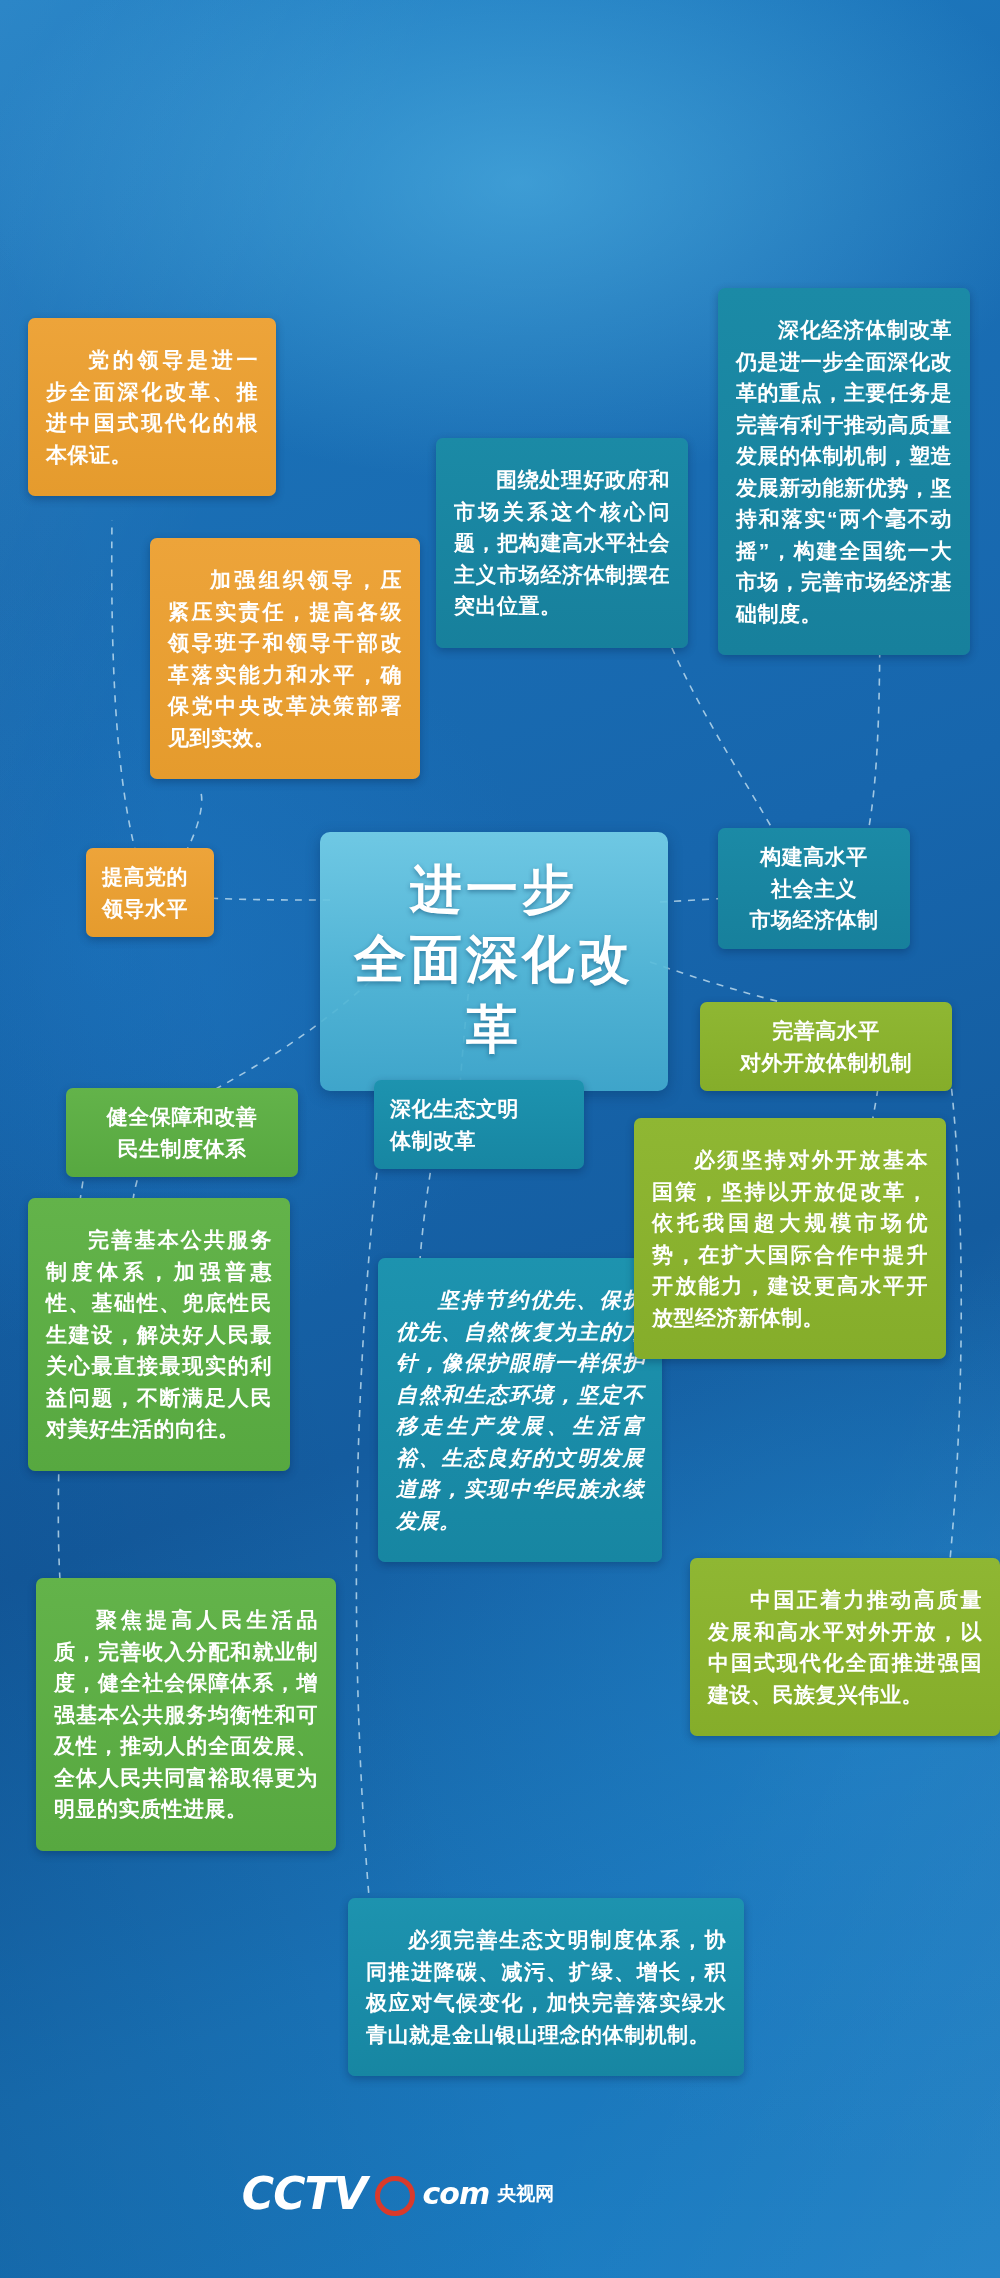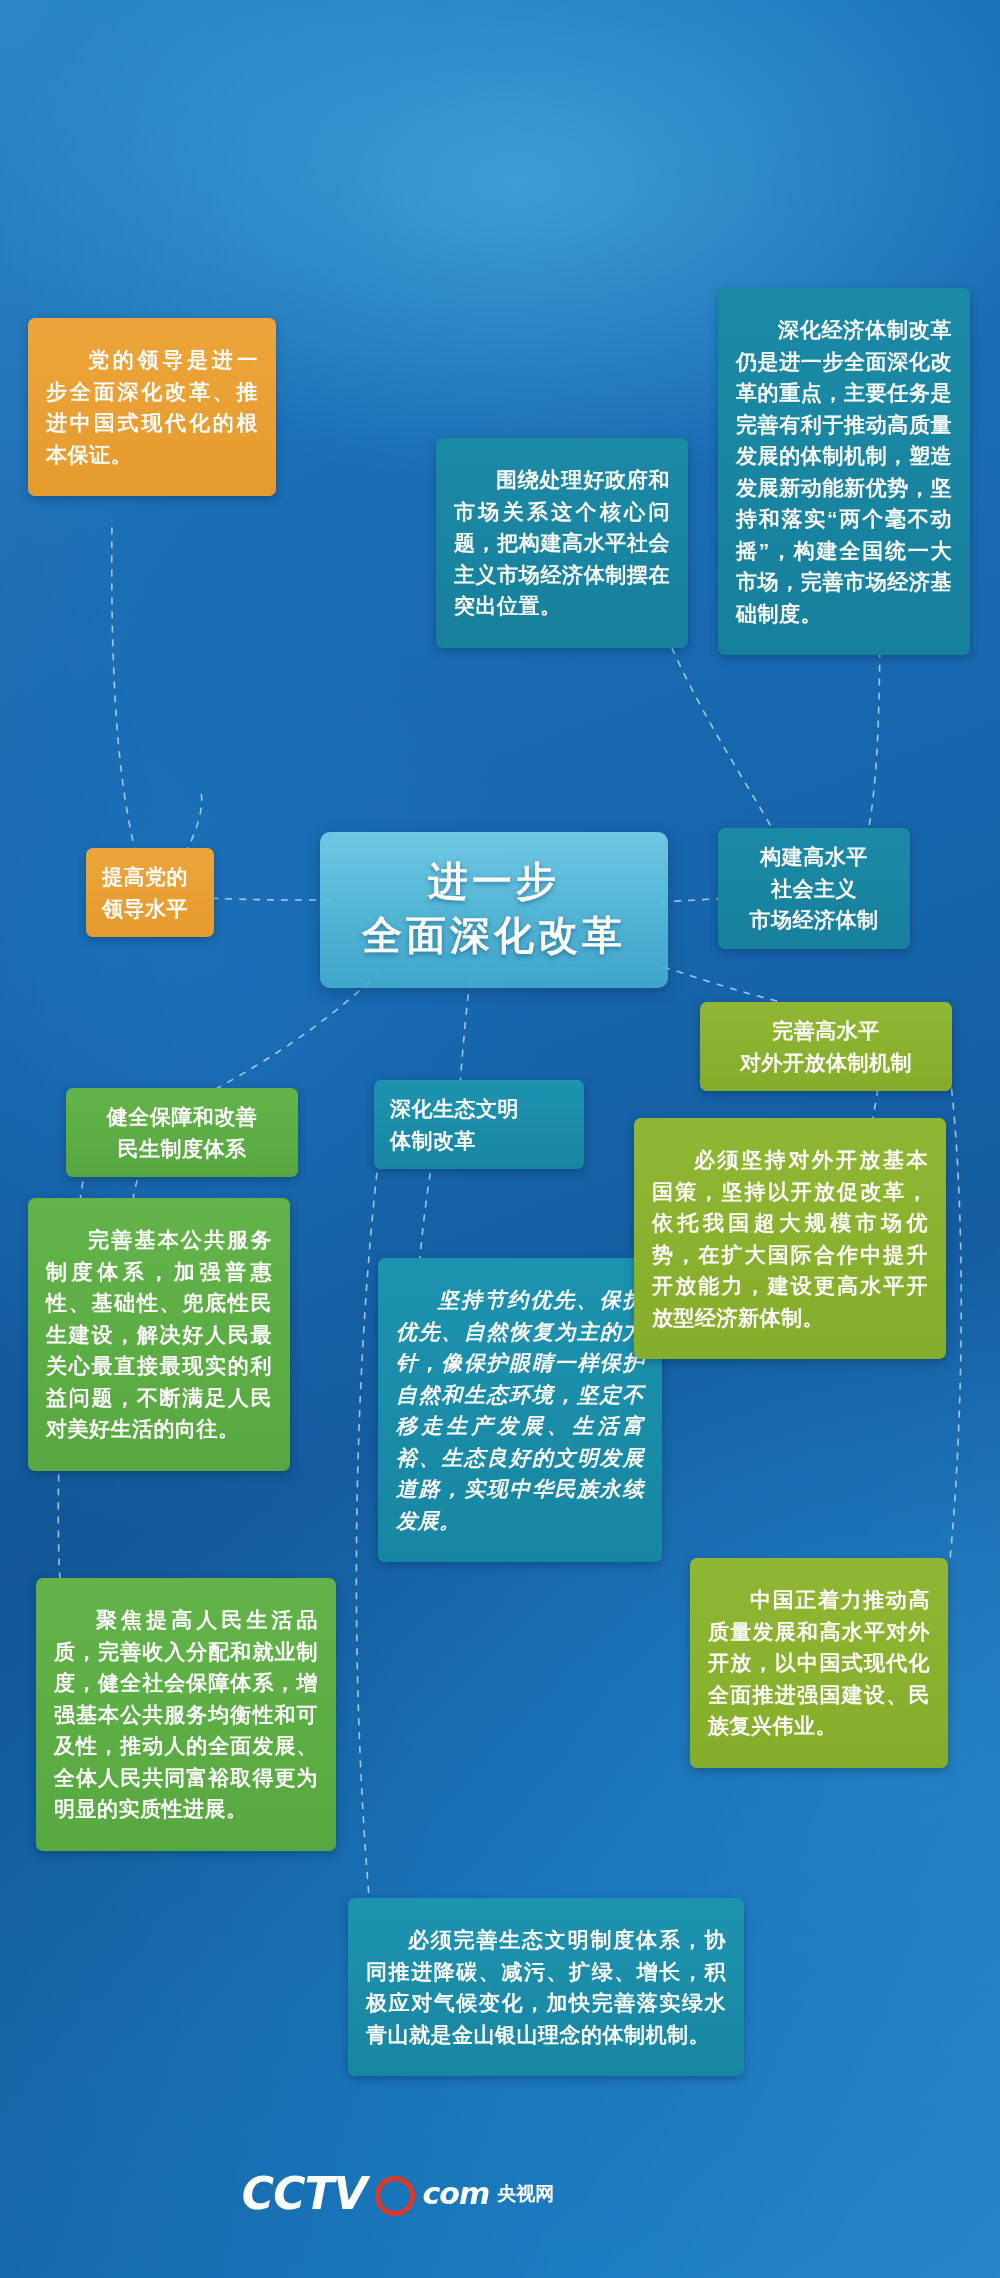--- a/index.html
+++ b/index.html
@@ -116,21 +116,21 @@
     width: 348px;
     padding: 22px 10px 26px;
     box-sizing: border-box;
     text-align: center;
     border-radius: 10px;
     background: linear-gradient(180deg, rgba(118,208,232,0.92) 0%, rgba(86,186,216,0.92) 55%, rgba(66,170,205,0.92) 100%);
     box-shadow: 0 4px 14px rgba(0,40,80,0.35);
   }
   .center-node .line {
     display: block;
-    font-size: 40px;
+    font-size: 52px;
     font-weight: bold;
     color: #ffffff;
     letter-spacing: 4px;
     text-shadow: 0 2px 5px rgba(0,50,90,0.45);
     line-height: 1.35;
   }
 
   
   .footer {
     position: absolute;
@@ -220,20 +220,23 @@
 
   <div class="center-node">
     <span class="line">进一步</span>
     <span class="line">全面深化改革</span>
   </div>
 
   <div class="node para-node t-orange" style="left:28px; top:318px; width:248px;">
     <span class="txt">党的领导是进一步全面深化改革、推进中国式现代化的根本保证。</span>
   </div>
 
+  <div class="node para-node t-orange" style="left:150px; top:538px; width:270px;">
+    <span class="txt">加强组织领导，压紧压实责任，提高各级领导班子和领导干部改革落实能力和水平，确保党中央改革决策部署见到实效。</span>
+  </div>
 
   <div class="node para-node t-teal" style="left:436px; top:438px; width:252px;">
     <span class="txt">围绕处理好政府和市场关系这个核心问题，把构建高水平社会主义市场经济体制摆在突出位置。</span>
   </div>
 
   <div class="node para-node t-teal" style="left:718px; top:288px; width:252px;">
     <span class="txt">深化经济体制改革仍是进一步全面深化改革的重点，主要任务是完善有利于推动高质量发展的体制机制，塑造发展新动能新优势，坚持和落实“两个毫不动摇”，构建全国统一大市场，完善市场经济基础制度。</span>
   </div>
 
   <div class="node label-node t-orange" style="left:86px; top:848px; width:128px; text-align:left;">
@@ -275,21 +278,21 @@
   </div>
 
   <div class="node para-node t-tealbr" style="left:348px; top:1898px; width:396px;">
     <span class="txt">必须完善生态文明制度体系，协同推进降碳、减污、扩绿、增长，积极应对气候变化，加快完善落实绿水青山就是金山银山理念的体制机制。</span>
   </div>
 
   <div class="node para-node t-olive" style="left:634px; top:1118px; width:312px;">
     <span class="txt">必须坚持对外开放基本国策，坚持以开放促改革，依托我国超大规模市场优势，在扩大国际合作中提升开放能力，建设更高水平开放型经济新体制。</span>
   </div>
 
-  <div class="node para-node t-olive" style="left:690px; top:1558px; width:258px;">
+  <div class="node para-node t-olive" style="left:690px; top:1558px; width:310px;">
     <span class="txt">中国正着力推动高质量发展和高水平对外开放，以中国式现代化全面推进强国建设、民族复兴伟业。</span>
   </div>
 
   <div class="footer">
     <span class="footer-logo">
       <span class="cctv-text">CCTV</span>
       <span class="ring"></span>
       <span class="cctv-com">com</span>
       <span class="cctv-cn">央视网</span>
     </span>

